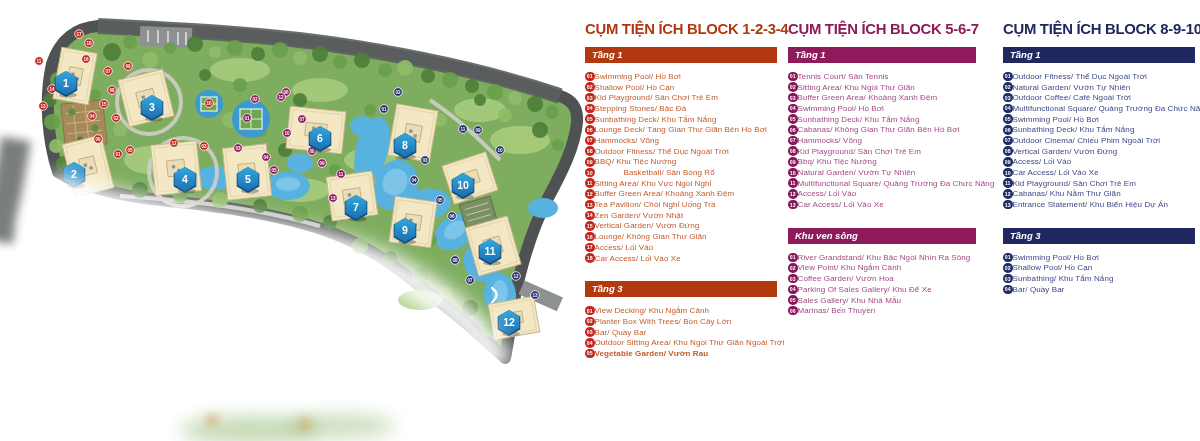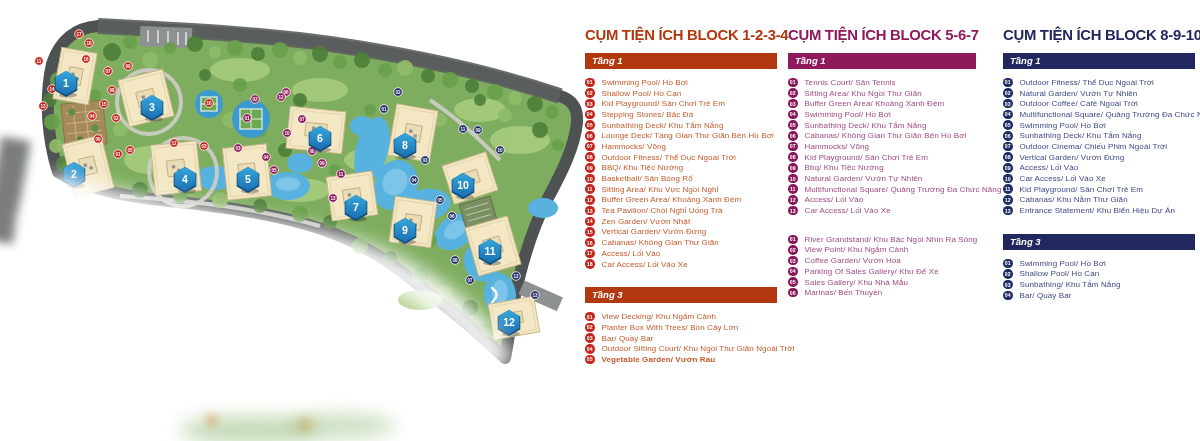--- a/index.html
+++ b/index.html
@@ -1,28 +1,28 @@
 <!DOCTYPE html>
 <html><head>
 <meta charset="utf-8">
 <style>
   html,body{margin:0;padding:0;background:#fff;}
   .stage{position:relative;width:1200px;height:441px;background:#fff;overflow:hidden;
          font-family:"Liberation Sans",sans-serif;}
   .map-wrap{position:absolute;left:0;top:0;width:585px;height:441px;}
   .map-wrap svg{display:block;}
   
-  .legend-col{position:absolute;top:26px;}
+  .legend-col{position:absolute;top:20px;}
   .col-title{font-weight:bold;font-size:15.5px;letter-spacing:-0.3px;white-space:nowrap;
              transform:scaleX(.96);transform-origin:left center;margin:0 0 9px 0;}
   .sec-bar{height:16px;line-height:16px;color:#fff;font-size:9.5px;font-weight:bold;
            font-style:italic;padding-left:7px;box-sizing:border-box;}
   .sec-items{margin-top:8px;}
   .sec + .sec{margin-top:18px;}
-  .item-row{display:flex;align-items:center;gap:7px;height:10.7px;}
+  .item-row{display:flex;align-items:center;height:10.7px;}
   .badge{width:9.5px;height:9.5px;border-radius:50%;color:#fff;font-size:5.2px;font-weight:bold;
          display:flex;align-items:center;justify-content:center;flex:none;letter-spacing:0;}
   .item-label{font-size:8px;white-space:nowrap;letter-spacing:.1px;}
   .hex-num{font:bold 10.5px "Liberation Sans",sans-serif;fill:#fff;}
   .dot-num{font:bold 4.6px "Liberation Sans",sans-serif;fill:#fff;}
 </style>
 </head>
 <body>
 
 <div class="stage">
@@ -575,21 +575,21 @@
             <div class="item-row">
               <span class="badge" style="background: rgb(194, 38, 28);">08</span>
               <span class="item-label" style="color: rgb(196, 90, 43);">Outdoor Fitness/ Thể Dục Ngoài Trời</span>
             </div>
             <div class="item-row">
               <span class="badge" style="background: rgb(194, 38, 28);">09</span>
               <span class="item-label" style="color: rgb(196, 90, 43);">BBQ/ Khu Tiệc Nướng</span>
             </div>
             <div class="item-row">
               <span class="badge" style="background: rgb(194, 38, 28);">10</span>
-              <span class="item-label" style="color: rgb(196, 90, 43);">Basketball/ Sân Bóng Rổ</span>
+              <span class="item-label" style="color: rgb(196, 90, 43); padding-left: 29px;">Basketball/ Sân Bóng Rổ</span>
             </div>
             <div class="item-row">
               <span class="badge" style="background: rgb(194, 38, 28);">11</span>
               <span class="item-label" style="color: rgb(196, 90, 43);">Sitting Area/ Khu Vực Ngồi Nghỉ</span>
             </div>
             <div class="item-row">
               <span class="badge" style="background: rgb(194, 38, 28);">12</span>
               <span class="item-label" style="color: rgb(196, 90, 43);">Buffer Green Area/ Khoảng Xanh Đệm</span>
             </div>
             <div class="item-row">
@@ -599,21 +599,21 @@
             <div class="item-row">
               <span class="badge" style="background: rgb(194, 38, 28);">14</span>
               <span class="item-label" style="color: rgb(196, 90, 43);">Zen Garden/ Vườn Nhật</span>
             </div>
             <div class="item-row">
               <span class="badge" style="background: rgb(194, 38, 28);">15</span>
               <span class="item-label" style="color: rgb(196, 90, 43);">Vertical Garden/ Vườn Đứng</span>
             </div>
             <div class="item-row">
               <span class="badge" style="background: rgb(194, 38, 28);">16</span>
-              <span class="item-label" style="color: rgb(196, 90, 43);">Cabanas/ Không Gian Thư Giãn</span>
+              <span class="item-label" style="color: rgb(196, 90, 43);">Lounge/ Không Gian Thư Giãn</span>
             </div>
             <div class="item-row">
               <span class="badge" style="background: rgb(194, 38, 28);">17</span>
               <span class="item-label" style="color: rgb(196, 90, 43);">Access/ Lối Vào</span>
             </div>
             <div class="item-row">
               <span class="badge" style="background: rgb(194, 38, 28);">18</span>
               <span class="item-label" style="color: rgb(196, 90, 43);">Car Access/ Lối Vào Xe</span>
             </div>
           </div>
@@ -628,21 +628,21 @@
             <div class="item-row">
               <span class="badge" style="background: rgb(194, 38, 28);">02</span>
               <span class="item-label" style="color: rgb(196, 90, 43);">Planter Box With Trees/ Bồn Cây Lớn</span>
             </div>
             <div class="item-row">
               <span class="badge" style="background: rgb(194, 38, 28);">03</span>
               <span class="item-label" style="color: rgb(196, 90, 43);">Bar/ Quầy Bar</span>
             </div>
             <div class="item-row">
               <span class="badge" style="background: rgb(194, 38, 28);">04</span>
-              <span class="item-label" style="color: rgb(196, 90, 43);">Outdoor Sitting Court/ Khu Ngồi Thư Giãn Ngoài Trời</span>
+              <span class="item-label" style="color: rgb(196, 90, 43);">Outdoor Sitting Area/ Khu Ngồi Thư Giãn Ngoài Trời</span>
             </div>
             <div class="item-row">
               <span class="badge" style="background: rgb(194, 38, 28);">05</span>
               <span class="item-label" style="color: rgb(196, 90, 43); font-weight: bold;">Vegetable Garden/ Vườn Rau</span>
             </div>
           </div>
         </div>
       </div>
       <div class="legend-col" style="left: 788px; width: 188px;">
         <h2 class="col-title" style="color: rgb(142, 26, 91);">CỤM TIỆN ÍCH BLOCK 5-6-7</h2>
@@ -697,20 +697,21 @@
               <span class="badge" style="background: rgb(135, 23, 90);">12</span>
               <span class="item-label" style="color: rgb(161, 75, 130);">Access/ Lối Vào</span>
             </div>
             <div class="item-row">
               <span class="badge" style="background: rgb(135, 23, 90);">13</span>
               <span class="item-label" style="color: rgb(161, 75, 130);">Car Access/ Lối Vào Xe</span>
             </div>
           </div>
         </div>
         <div class="sec">
+          <div class="sec-bar" style="background: rgb(142, 26, 91);">Khu ven sông</div>
           <div class="sec-items">
             <div class="item-row">
               <span class="badge" style="background: rgb(135, 23, 90);">01</span>
               <span class="item-label" style="color: rgb(161, 75, 130);">River Grandstand/ Khu Bậc Ngồi Nhìn Ra Sông</span>
             </div>
             <div class="item-row">
               <span class="badge" style="background: rgb(135, 23, 90);">02</span>
               <span class="item-label" style="color: rgb(161, 75, 130); text-align: center;">View Point/ Khu Ngắm Cảnh</span>
             </div>
             <div class="item-row">

